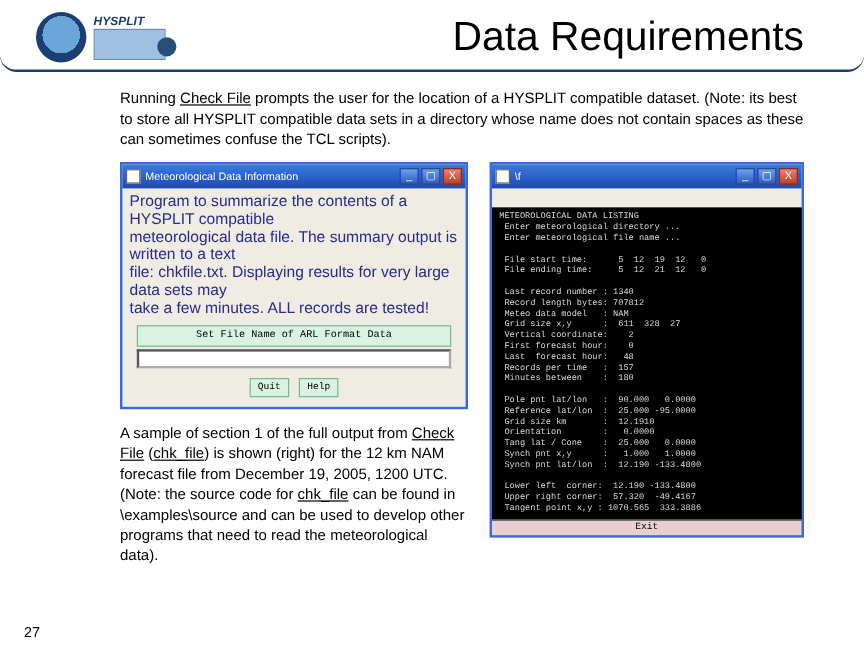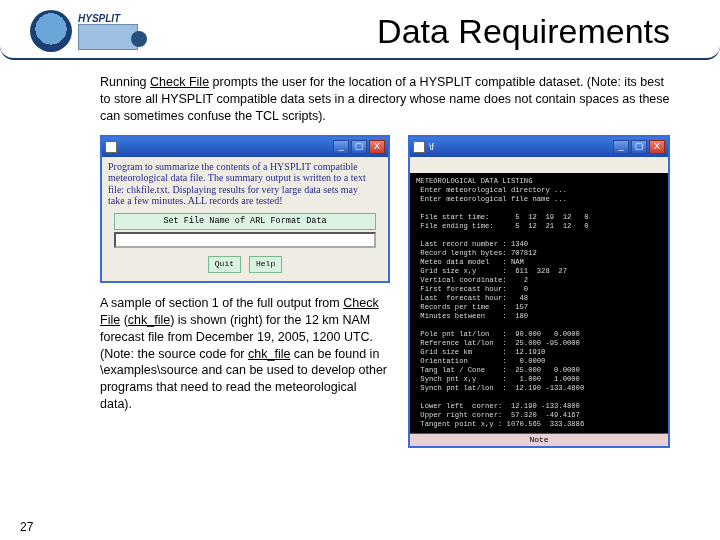--- a/index.html
+++ b/index.html
@@ -59,21 +59,21 @@
   }
   .xp-btns { display:flex; gap:2px; }
   .xp-btn {
     width: 16px; height: 14px; background: linear-gradient(#6ea0f0,#2c5bc0);
     border: 1px solid #2a478f; color:#fff; font-size:9px; text-align:center;
     line-height:11px;
   }
   .xp-close { background: linear-gradient(#f08070,#c73c28); border-color:#8d2a1c; }
   .xp-body { padding: 4px 6px 6px 6px; }
   .prog-text {
-    font-family: Liberation Serif, serif; font-size: 10px; color: #2a2a8a;
+    font-family: Liberation Sans, sans-serif; font-size: 13px; color: #2a2a8a;
     line-height: 1.15; margin-bottom: 6px;
   }
   .panel-label {
     background: #d9f2e2; border: 1px solid #7ab78e;
     font-family: "Courier New", monospace; font-size: 8.5px;
     text-align: center; padding: 2px; margin: 1px 6px;
   }
   .inputbox {
     border: 2px inset #aaa; background: #fff; height: 16px;
     margin: 2px 6px 6px 6px;
@@ -132,20 +132,21 @@
     <span>Running </span><span class="u">Check File</span><span> prompts the user for the location of a HYSPLIT compatible dataset. (Note: its best to store all HYSPLIT compatible data sets in a directory whose name does not contain spaces as these can sometimes confuse the TCL scripts).</span>
   </p>
 
   <div class="shots">
 
     <div class="leftcol">
       <div class="xp-win" style="width:100%;">
         <div class="xp-titlebar">
           <div class="wt">
             <div class="xp-ico"></div>
+            <span>Meteorological Data Information</span>
           </div>
           <div class="xp-btns">
             <div class="xp-btn">_</div>
             <div class="xp-btn">▢</div>
             <div class="xp-btn xp-close">X</div>
           </div>
         </div>
         <div class="xp-body">
           <div class="prog-text" style="white-space:pre-wrap;">Program to summarize the contents of a HYSPLIT compatible
 meteorological data file. The summary output is written to a text
@@ -200,21 +201,21 @@
  Reference lat/lon  :  25.000 -95.0000
  Grid size km       :  12.1910
  Orientation        :   0.0000
  Tang lat / Cone    :  25.000   0.0000
  Synch pnt x,y      :   1.000   1.0000
  Synch pnt lat/lon  :  12.190 -133.4800
 
  Lower left  corner:  12.190 -133.4800
  Upper right corner:  57.320  -49.4167
  Tangent point x,y : 1070.565  333.3886</div>
-          <div class="cmd-exit">Note</div>
+          <div class="cmd-exit">Exit</div>
         </div>
       </div>
     </div>
 
   </div>
 </div>
 
 <div class="footer">
   <div>27</div>
 </div>

